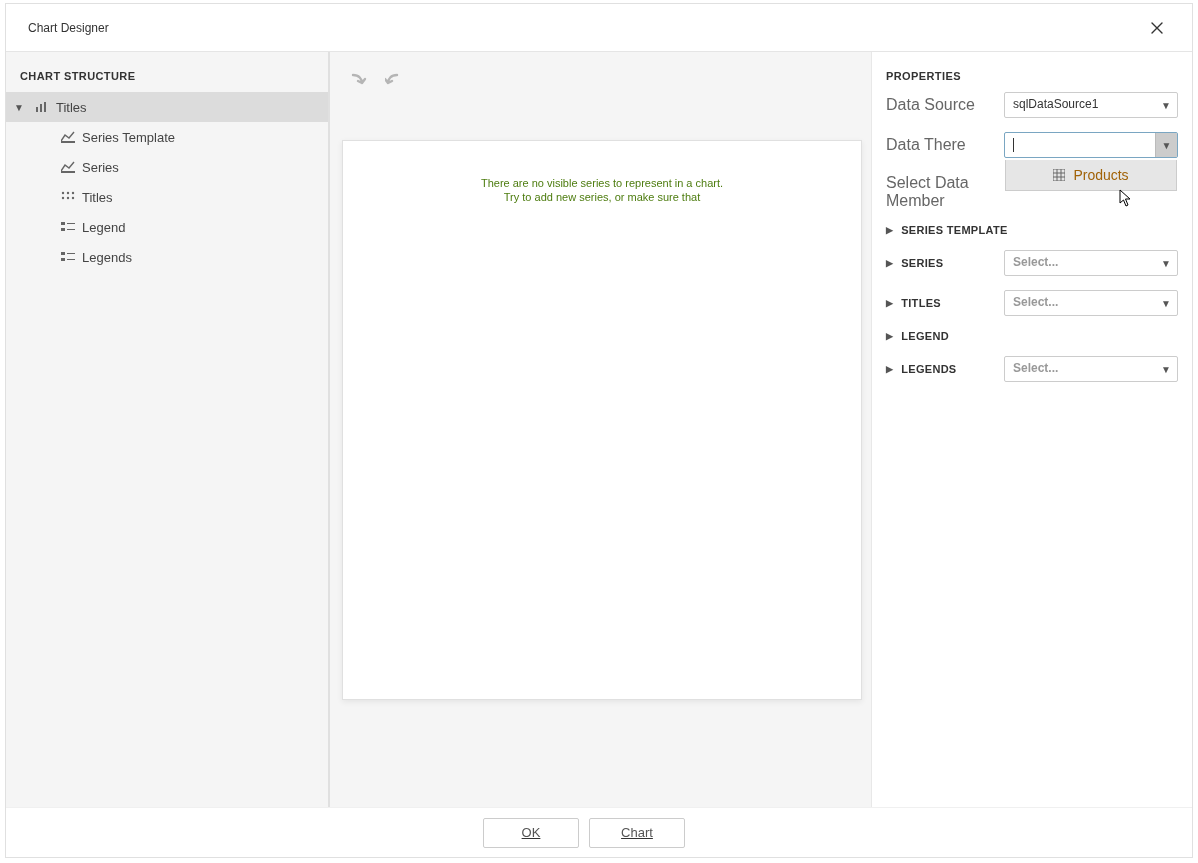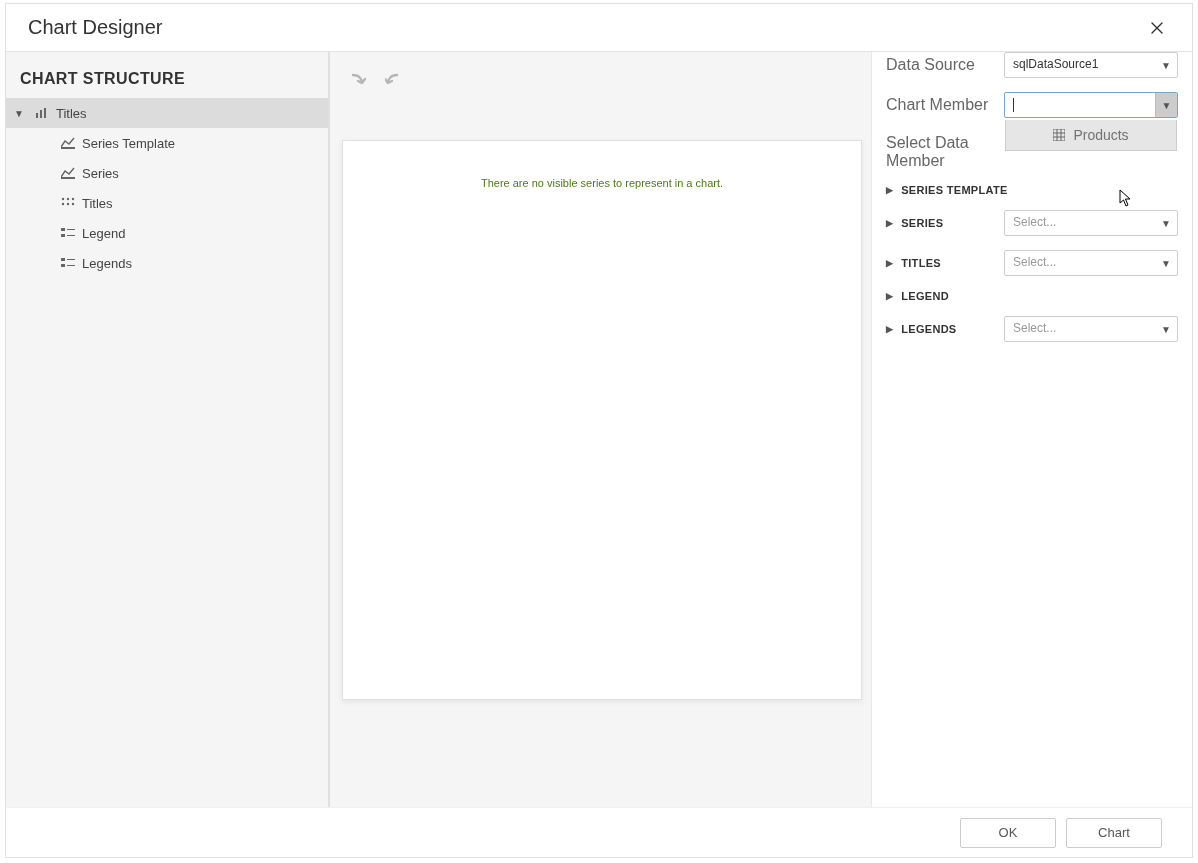--- a/index.html
+++ b/index.html
@@ -24,21 +24,21 @@
   }
   .titlebar {
     height: 48px;
     border-bottom: 1px solid #e5e5e5;
     display: flex;
     align-items: center;
     padding: 0 22px 0 22px;
     justify-content: space-between;
   }
   .title {
-    font-size: 20px;
+    font-size: 12px;
     font-weight: 400;
     color: #333;
   }
   .close-x {
     font-size: 18px;
     color: #333;
     cursor: pointer;
     padding: 6px;
   }
   .body {
@@ -48,21 +48,21 @@
   }
   .left-panel {
     width: 324px;
     background: #f5f5f5;
     border-right: 2px solid #e0e0e0;
     display: flex;
     flex-direction: column;
   }
   .panel-header {
     padding: 18px 14px 10px;
-    font-size: 16px;
+    font-size: 11px;
     font-weight: 700;
     letter-spacing: 0.4px;
     color: #333;
   }
   .tree { font-size: 13px; }
   .tree-node {
     display: flex;
     align-items: center;
     height: 30px;
     cursor: pointer;
@@ -146,21 +146,21 @@
     border-radius: 2px;
     background: #fff;
     display: flex;
     align-items: center;
     padding: 0 24px 3px 8px;
     position: relative;
     font-size: 12px;
     color: #333;
     cursor: pointer;
   }
-  .select.placeholder { color: #999; }
+  .select.placeholder { color: #999; font-weight: bold; }
   .select.active { border-color: #7aa6c2; }
   .select .dd-btn {
     position: absolute; right: 0; top: 0; bottom: 0;
     width: 22px;
     display:flex; align-items:center; justify-content:center;
     font-size: 10px; color: #555;
   }
   .select.active .dd-btn { background: #ccc; border-left:1px solid #bbb; }
   .select .caret-input {
     position: absolute; left: 8px; top: 5px; bottom: 5px;
@@ -175,45 +175,46 @@
     z-index: 10;
   }
   .dropdown-item {
     height: 30px;
     display: flex;
     align-items: center;
     padding: 0 12px;
     gap: 8px;
     cursor: pointer;
     font-size: 14px;
-    color: #737373;
+    color: #a16207;
     justify-content: center;
   }
   .section-hdr {
     display: flex;
     align-items: center;
     gap: 8px;
     font-size: 11px;
     font-weight: 700;
     color: #333;
     letter-spacing: .3px;
     margin: 8px 0 14px 0;
     cursor: pointer;
   }
   .section-hdr .tri { font-size: 9px; color:#555; }
   .section-row { display:flex; align-items:center; margin-bottom: 14px; }
 
   .footer {
     height: 50px;
     border-top: 1px solid #f0f0f0;
     display: flex;
-    justify-content: flex-end;
+    justify-content: center;
     align-items: center;
     gap: 10px;
     padding-right: 30px;
+    text-decoration: underline;
   }
   .btn {
     min-width: 96px;
     height: 30px;
     border: 1px solid #ccc;
     background: #fff;
     border-radius: 2px;
     color: #555;
     font-size: 13px;
     cursor: pointer;
@@ -322,37 +323,39 @@
         </div>
         <div class="tb-btn">
           <svg width="22" height="18" viewBox="0 0 22 18">
               <path d="M6 4 C12 4 15 8 15 12 M15 12 L18 8 M15 12 L11 10" fill="none" stroke="#b5b5b5" stroke-width="2.4" stroke-linecap="round" transform="scale(-1,1) translate(-18,0)"></path>
             </svg>
         </div>
       </div>
       <div class="canvas">
         <div class="canvas-msg">
           <div>There are no visible series to represent in a chart.</div>
+          <div>Try to add new series, or make sure that</div>
         </div>
       </div>
     </div>
 
     <div class="right-panel">
+      <div class="panel-header">PROPERTIES</div>
       <div class="prop-body">
 
         <div class="prop-row">
           <div class="prop-label">Data Source</div>
           <div class="select">
             <span>sqlDataSource1</span>
             <span class="dd-btn">▼</span>
           </div>
         </div>
 
         <div class="prop-row">
-          <div class="prop-label">Chart Member</div>
+          <div class="prop-label">Data There</div>
           <div class="select active" style="position:relative;">
             <span class="caret-input"></span>
             <span class="dd-btn">▼</span>
             <div class="dropdown">
               <div class="dropdown-item">
                 <span>
                   <svg width="12" height="12" viewBox="0 0 12 12">
                       <rect x="0" y="0" width="12" height="12" fill="none" stroke="#666"></rect>
                       <line x1="0" y1="4" x2="12" y2="4" stroke="#666"></line>
                       <line x1="0" y1="8" x2="12" y2="8" stroke="#666"></line>

